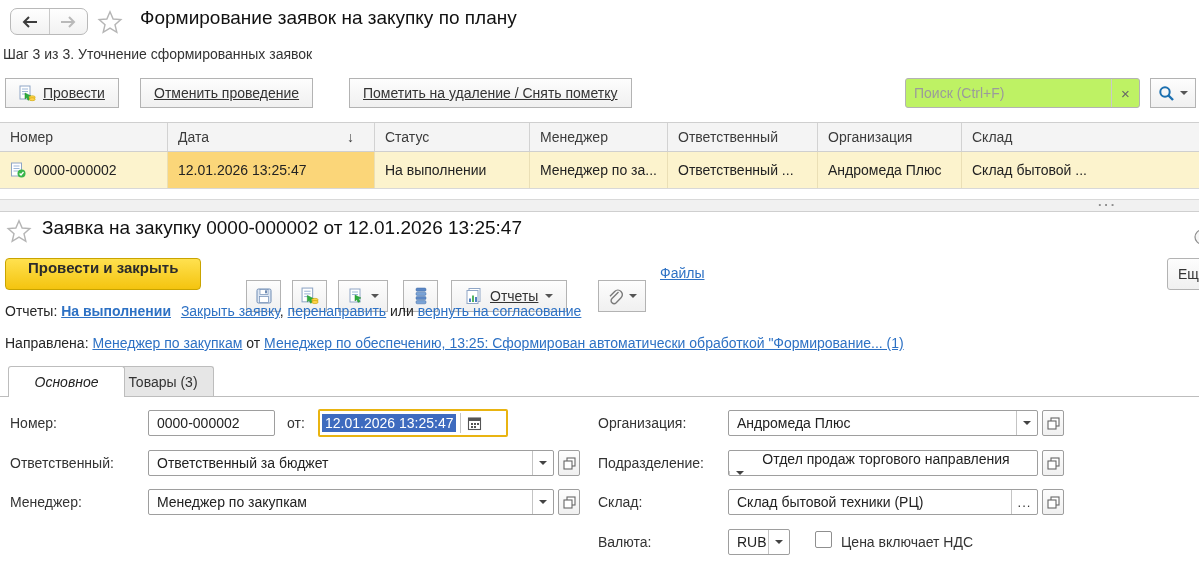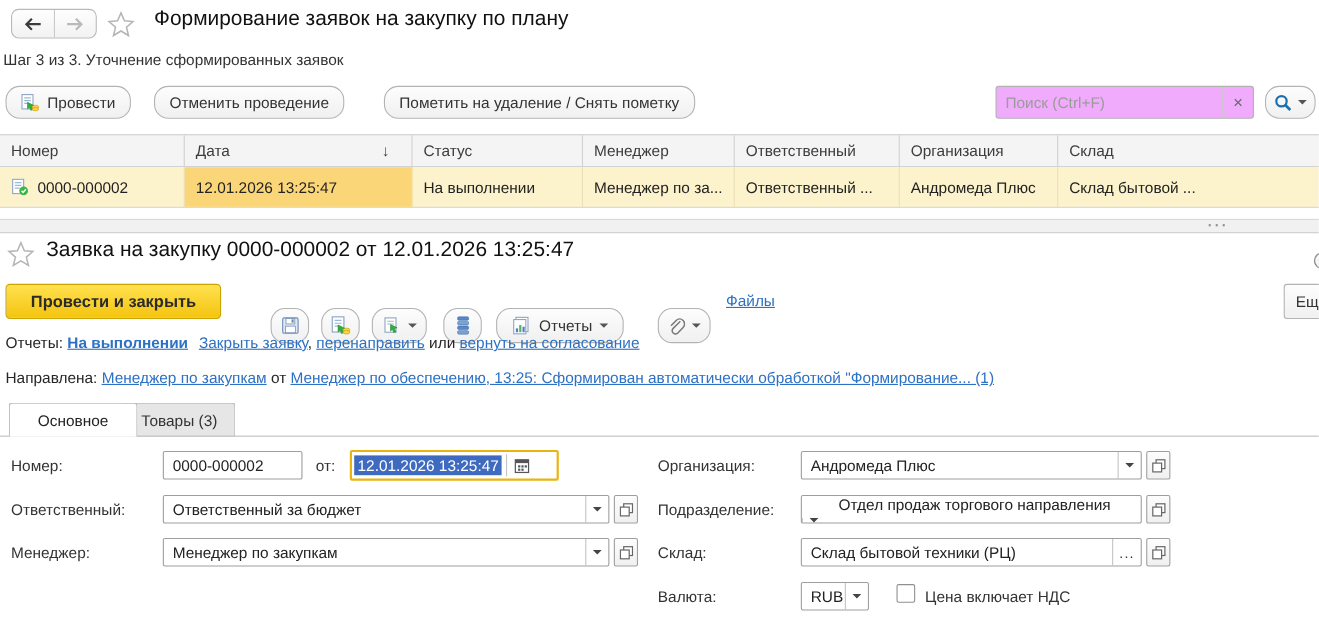--- a/index.html
+++ b/index.html
@@ -13,26 +13,26 @@
     display:flex; }
   .navpair .half { flex:1; display:flex; align-items:center; justify-content:center; }
   .navpair .half:first-child { border-right:1px solid #c9c9c9; }
   .star { position:absolute; width:26px; height:26px; }
   .page-title { position:absolute; left:140px; top:7px; font-size:19px; color:#111; white-space:nowrap; }
   .step-text { position:absolute; left:3px; top:46px; font-size:14px; color:#333; }
 
   
   .btn { position:absolute; height:30px; display:inline-flex; align-items:center; gap:7px;
     padding:0 13px; background:linear-gradient(#fdfdfd,#f0f0f0); border:1px solid #b3b3b3;
-    border-radius:13px; font-size:14px; color:#333; white-space:nowrap; cursor:default; }
+    border-radius:0; font-size:14px; color:#333; white-space:nowrap; cursor:default;text-decoration:underline; }
   .iconbtn { padding:0; justify-content:center; }
   .caret { width:0; height:0; border-left:4px solid transparent; border-right:4px solid transparent;
     border-top:4px solid #555; display:inline-block; }
   .searchbox { position:absolute; left:905px; top:78px; width:235px; height:30px;
-    border:1px solid #b3b3b3; border-radius:3px; background:#f0abfc; display:flex; }
+    border:1px solid #b3b3b3; border-radius:3px; background:#bef264; display:flex; }
   .searchbox input { flex:1; border:0; outline:none; padding:0 8px; font-size:14px;
     font-family:inherit; color:#333; background:transparent; }
   .searchbox input::placeholder { color:#9b9b9b; }
   .search-clear { width:28px; border-left:1px solid #c9c9c9; display:flex; align-items:center;
     justify-content:center; color:#666; font-size:15px; }
   .search-btn { left:1150px; top:78px; width:46px; gap:5px; justify-content:center; }
 
   
   .grid { position:absolute; left:0; top:122px; width:1199px;text-align:center; }
   .grid-head { display:flex; height:30px; background:#f4f4f4; border-top:1px solid #cfcfcf;
@@ -47,21 +47,21 @@
 
   
   .splitter { position:absolute; left:0; top:199px; width:1199px; height:13px; background:#f1f1f1;
     border-top:1px solid #d9d9d9; border-bottom:1px solid #cfcfcf; }
   .splitter .grip { position:absolute; left:1098px; top:-3px; color:#8d8d8d; font-size:13px;
     letter-spacing:2px; font-weight:bold; }
 
   
   .doc-title { position:absolute; left:42px; top:217px; font-size:19px; color:#111; white-space:nowrap; }
   .yellowbtn { position:absolute; left:5px; top:258px; height:32px; display:inline-flex;
-    align-items:center; padding:0 22px; font-size:15px; font-weight:bold; color:#2b2b2b;
+    padding:0 22px; font-size:15px; font-weight:bold; color:#2b2b2b;
     background:linear-gradient(#ffe14f,#f4c40f); border:1px solid #c9a400; border-radius:4px; }
   .tb2 { top:248px; height:32px;margin-top:32px; }
   .link { color:#2d71c4; text-decoration:underline; cursor:pointer; }
   .plain { color:#262626; }
   .status-line { position:absolute; left:5px; top:303px; font-size:14px; white-space:nowrap; }
   .routed-line { position:absolute; left:5px; top:335px; font-size:14px; white-space:nowrap; }
 
   
   .tabs { position:absolute; left:0px; top:366px; width:1199px; height:31px; }
   .tab { position:absolute; top:0; height:31px; display:flex; align-items:center; justify-content:center;
@@ -290,21 +290,21 @@
   </div>
 
   <div class="routed-line">
     <span class="plain">Направлена:</span>
     <span class="link">Менеджер по закупкам</span>
     <span class="plain">от</span>
     <span class="link">Менеджер по обеспечению, 13:25: Сформирован автоматически обработкой "Формирование... (1)</span>
   </div>
 
   <div class="tabs">
-    <div class="tab tab-active" style="left:8px; width:117px;">
+    <div class="tab tab-active" style="left:8px; width:117px;font-style:italic;">
       <span>Основное</span>
     </div>
     <div class="tab tab-idle" style="left:112px; width:102px;">
       <span>Товары (3)</span>
     </div>
   </div>
   <div class="tabs-baseline"></div>
 
   <div class="flabel" style="left:10px; top:415px;">Номер:</div>
   <div class="field" style="left:148px; top:410px; width:127px;">

